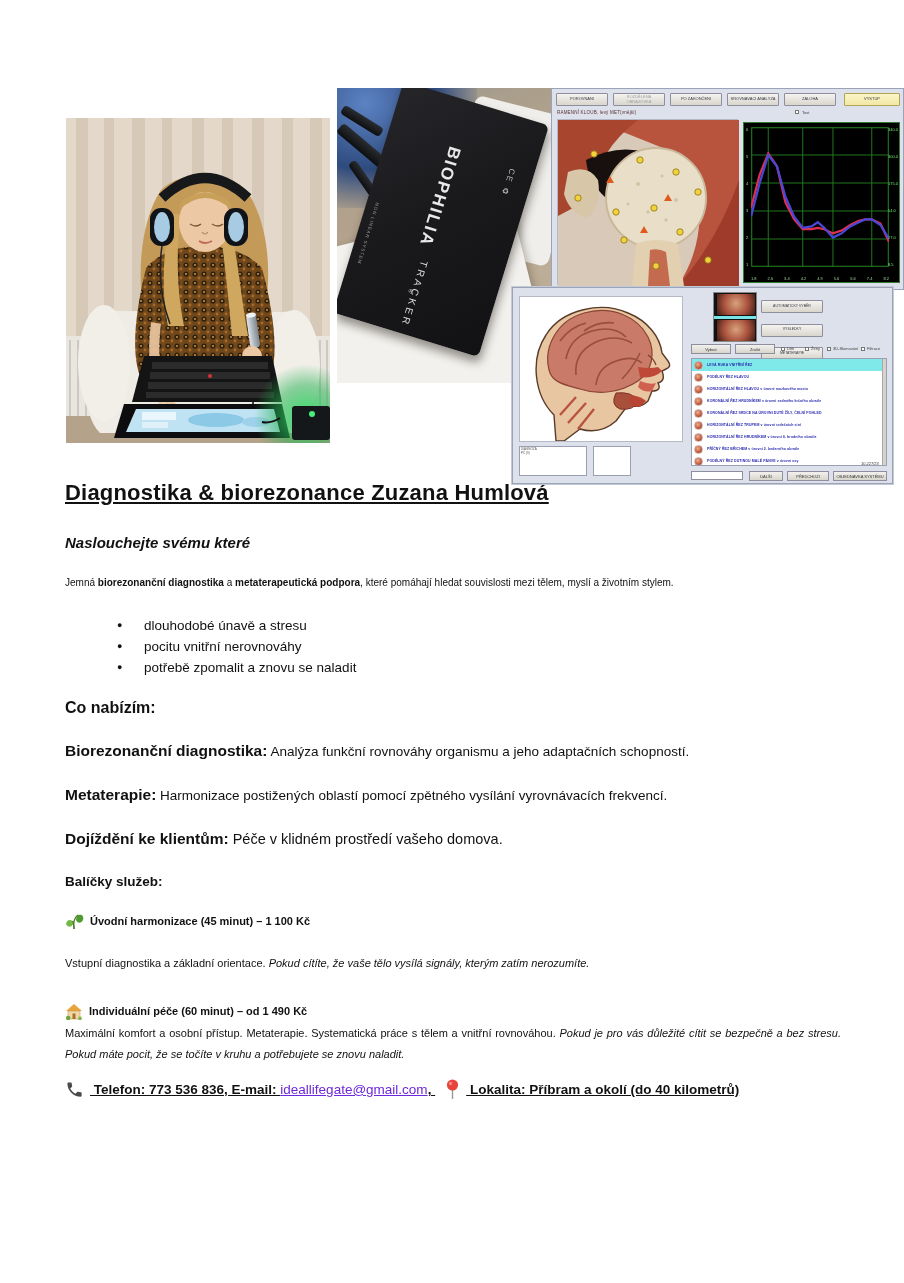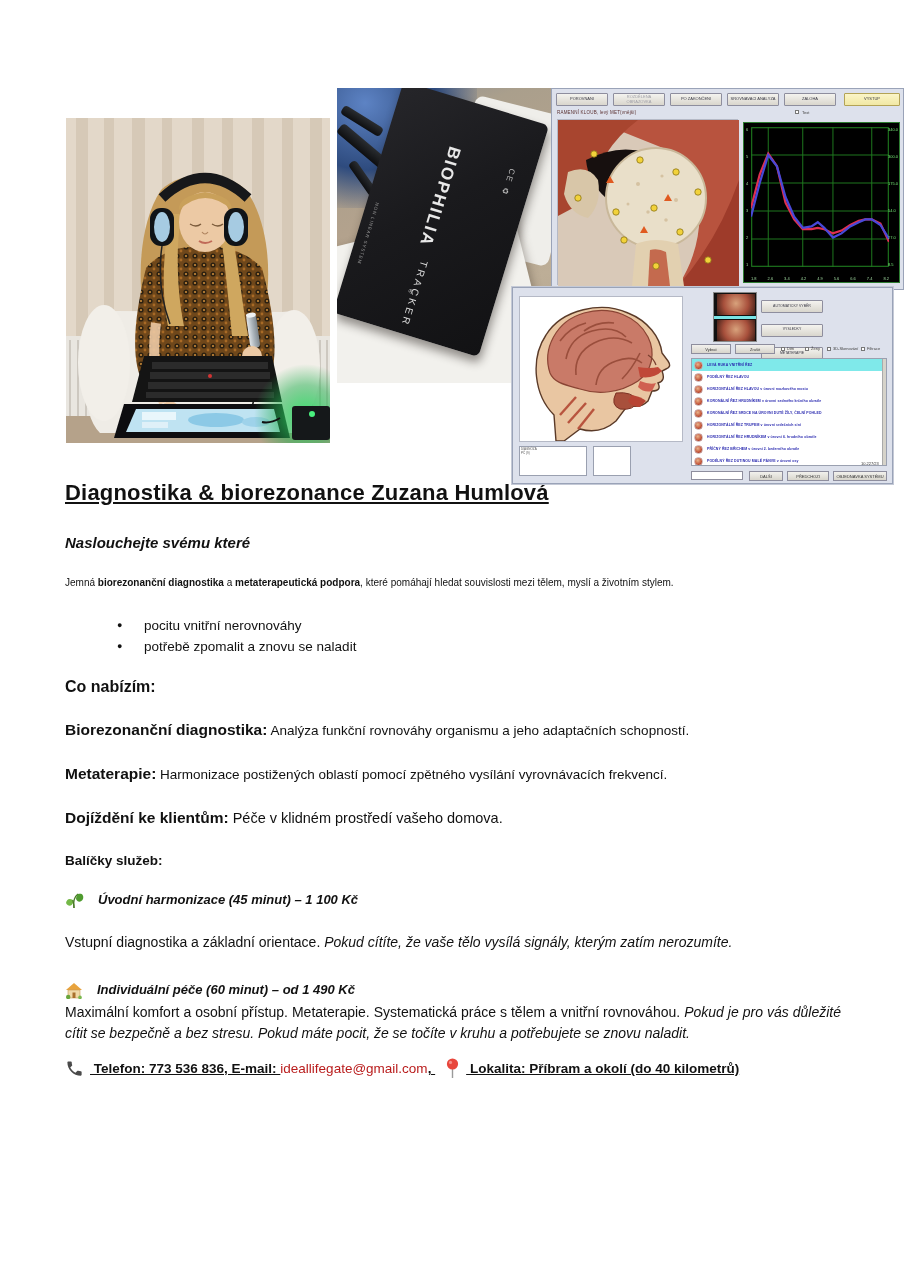--- a/index.html
+++ b/index.html
@@ -88,28 +88,28 @@
   .b { font-weight:bold; } .i { font-style:italic; }
   .h-small { font-size:13.5px; font-weight:bold; line-height:19px; margin-bottom:12px; }
   .bullets { list-style:none; padding-left:52px; margin-bottom:20px; }
   .bullets li { font-size:13.5px; line-height:21px; position:relative; padding-left:27px; }
   .bullets li::before { content:"●"; position:absolute; left:0; top:0; font-size:9px; line-height:21px; }
   .h-mid { font-size:16px; font-weight:bold; line-height:20px; margin-bottom:22px; }
   .offer { font-size:13.5px; line-height:21px; margin-bottom:22px; }
   .offer .lead { font-size:15.5px; font-weight:bold; }
   .offer.last { font-size:14.5px; }
   .h-pack { font-size:13.5px; font-weight:bold; line-height:19px; margin-bottom:19px; }
-  .pkg-title { font-size:13px; font-weight:bold; line-height:22px; margin-bottom:21px; display:flex; align-items:center; gap:8px;font-style:italic; }
+  .pkg-title { font-size:11px; font-weight:bold; line-height:22px; margin-bottom:21px; display:flex; align-items:center; gap:0; }
   .pkg-title.tight { margin-bottom:1px; }
-  .pkg-desc { font-size:14px; line-height:21px; margin-bottom:26px; }
+  .pkg-desc { font-size:11px; line-height:21px; margin-bottom:26px; }
   .pkg-desc.just { text-align:justify; margin-bottom:14px; }
   .disclaimer { font-size:13.5px; font-weight:bold; font-style:italic; line-height:21px; margin-bottom:20px; }
   .contact { font-size:13.5px; line-height:21px; display:flex; align-items:center; flex-wrap:nowrap; }
   .contact .u { font-weight:bold; text-decoration:underline; white-space:pre; }
-  .contact .mail { color:#b91c1c; white-space:pre; }
+  .contact .mail { color:#6d28d9; text-decoration:underline; white-space:pre; }
   .icon-gap { margin:0 6px 0 0; flex:0 0 auto; }
 </style>
 </head>
 <body>
 
 <div id="page">
 
   <div class="photo1">
     <svg viewBox="0 0 264 325" width="264" height="325">
       <defs>
@@ -425,20 +425,21 @@
     <span class="footer-date" style="left:348px;top:173px;">10.227/23</span>
   </div>
 
   <div class="doc">
     <div class="doc-title">Diagnostika &amp; biorezonance Zuzana Humlová</div>
     <div class="doc-sub">Naslouchejte svému které</div>
 
     <p class="para"><span>Jemná </span><span class="b">biorezonanční diagnostika</span><span> a </span><span class="b">metaterapeutická podpora</span><span>, které pomáhají hledat souvislosti mezi tělem, myslí a životním stylem.</span></p>
 
     <ul class="bullets">
+      <li>dlouhodobé únavě a stresu</li>
       <li>pocitu vnitřní nerovnováhy</li>
       <li>potřebě zpomalit a znovu se naladit</li>
     </ul>
 
     <div class="h-mid">Co nabízím:</div>
 
     <p class="offer"><span class="lead">Biorezonanční diagnostika:</span><span> Analýza funkční rovnováhy organismu a jeho adaptačních schopností.</span></p>
     <p class="offer"><span class="lead">Metaterapie:</span><span> Harmonizace postižených oblastí pomocí zpětného vysílání vyrovnávacích frekvencí.</span></p>
     <p class="offer last"><span class="lead">Dojíždění ke klientům:</span><span> Péče v klidném prostředí vašeho domova.</span></p>
 

